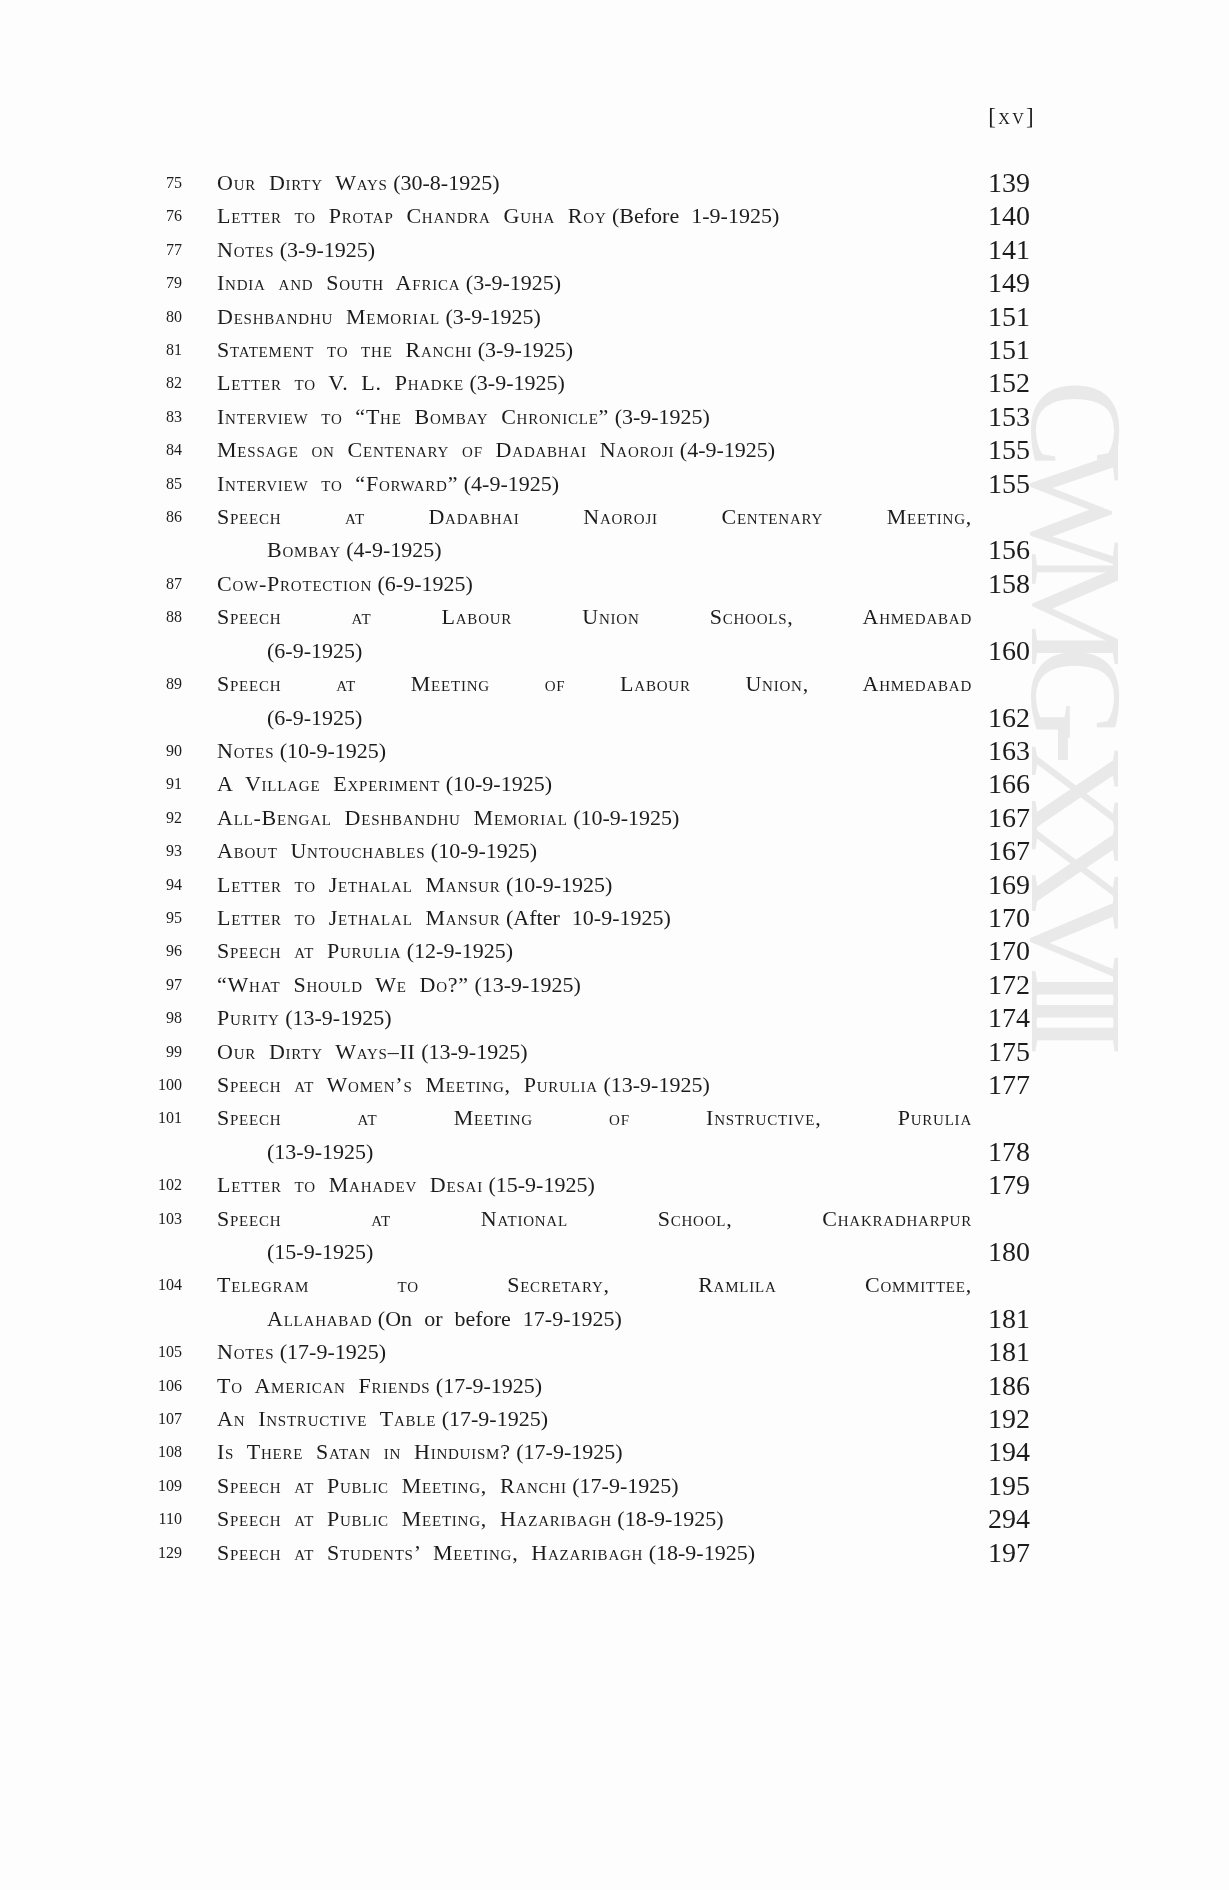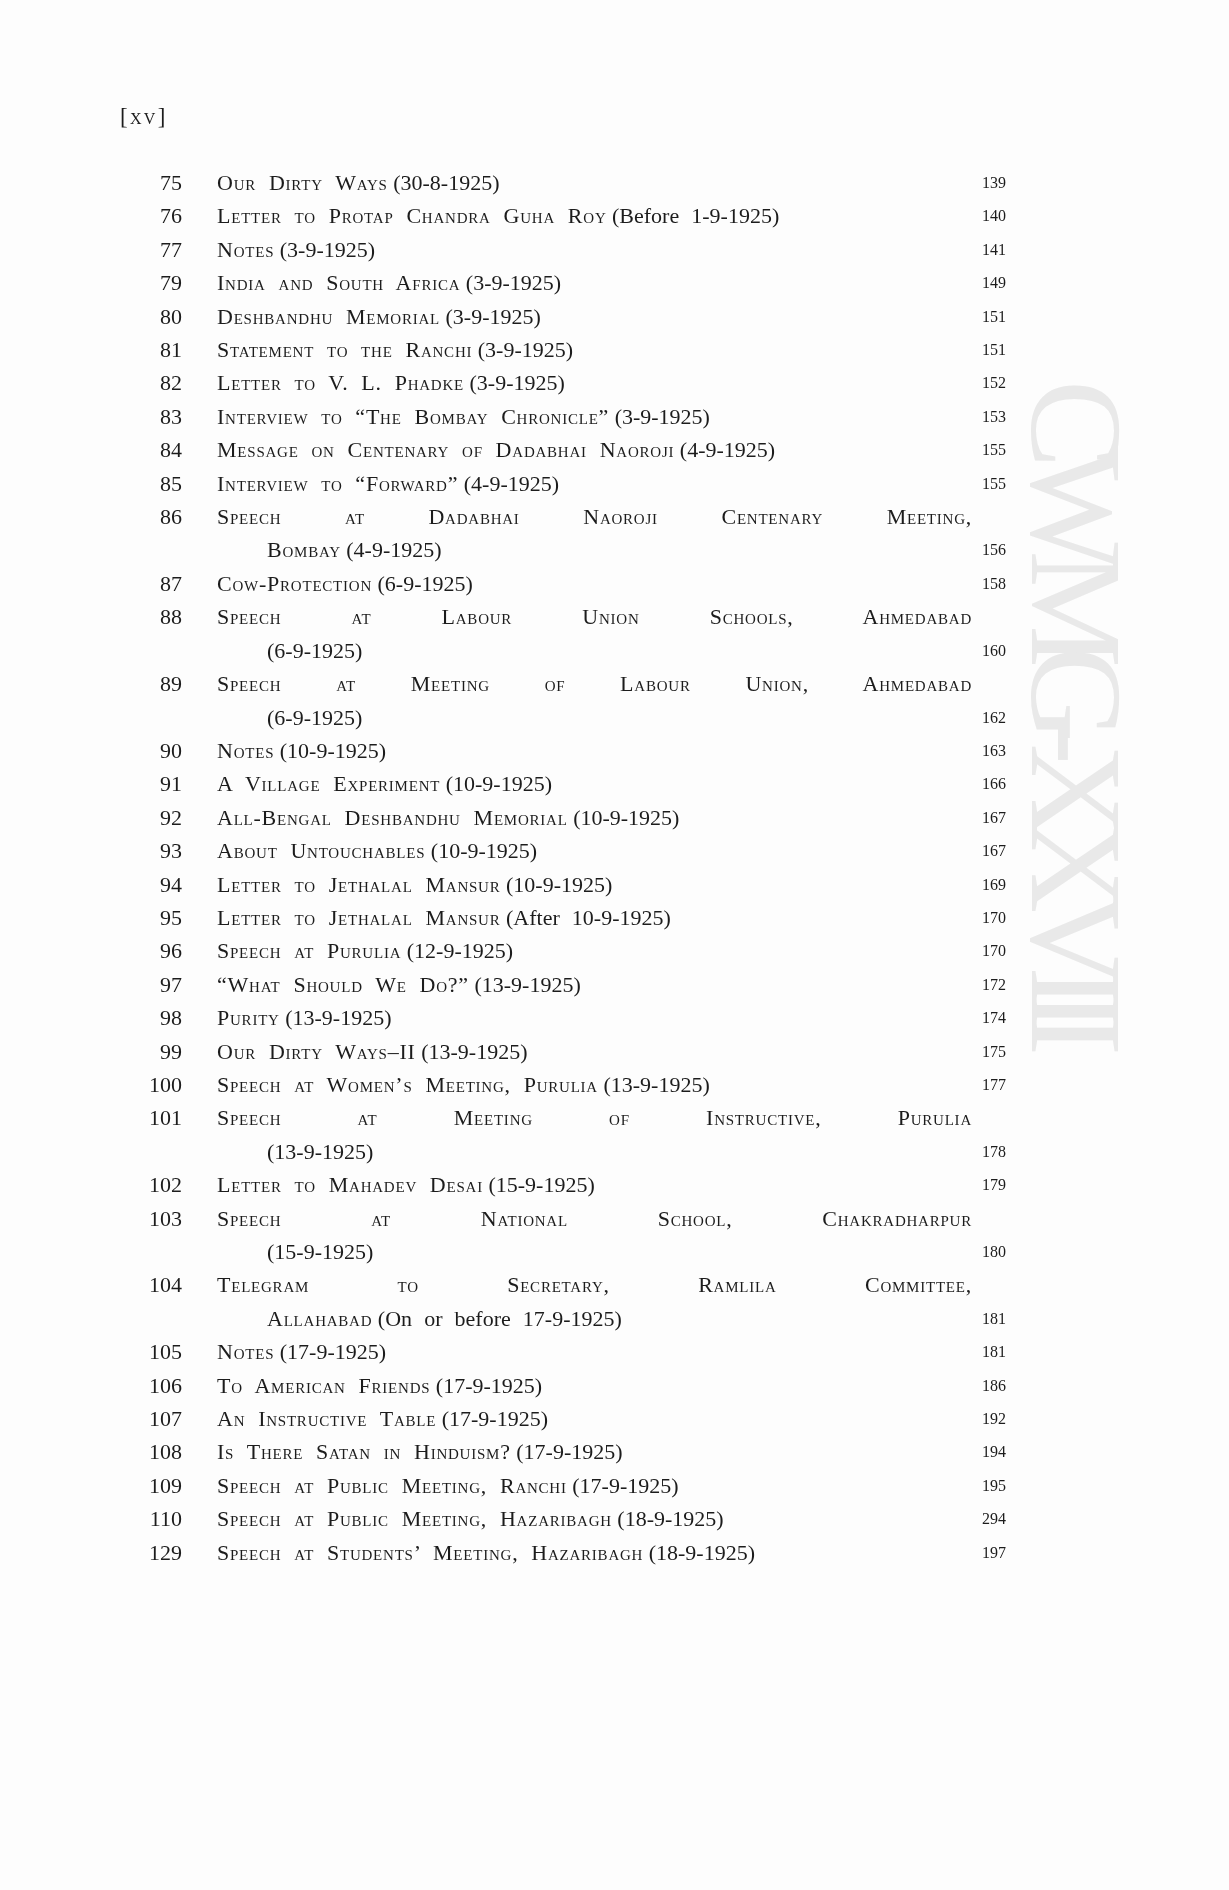--- a/index.html
+++ b/index.html
@@ -22,51 +22,51 @@
     letter-spacing: -0.16em;
     color: #e9e9e9;
     white-space: nowrap;
     user-select: none;
     z-index: 0;
   }
 
   .page-header {
     position: absolute;
     top: 104px; left: 120px; width: 916px;
-    text-align: left;
+    text-align: right;
     font-size: 23px;
     font-variant: small-caps;
     letter-spacing: 0.10em;
     z-index: 1;
   }
 
   .toc {
     position: absolute;
     left: 120px; top: 166px; width: 916px;
     z-index: 1;
   }
   .row { display: flex; }
   .num {
     width: 62px;
     text-align: right;
-    font-size: 22px;
+    font-size: 16px;
     line-height: 33.4px;
     align-self: flex-start;
     flex: none;
   }
   .mid { flex: 1 1 auto; margin-left: 35px; margin-right: 10px; min-width: 0; }
   .line { font-size: 22px; line-height: 33.4px; font-family: Liberation Serif, serif; }
   .line.justified { text-align: justify; text-align-last: justify; }
   .line2 { padding-left: 50px; }
   .sc { font-variant: small-caps; letter-spacing: 0.035em; word-spacing: 0.30em; }
   .rm { word-spacing: 0.30em; }
   .pg {
     width: 54px;
-    text-align: left;
-    font-size: 16px;
+    text-align: center;
+    font-size: 28px;
     line-height: 33.4px;
     align-self: flex-end;
     flex: none;
   }
 </style>
 </head>
 <body>
 
 <div class="sheet">
 

